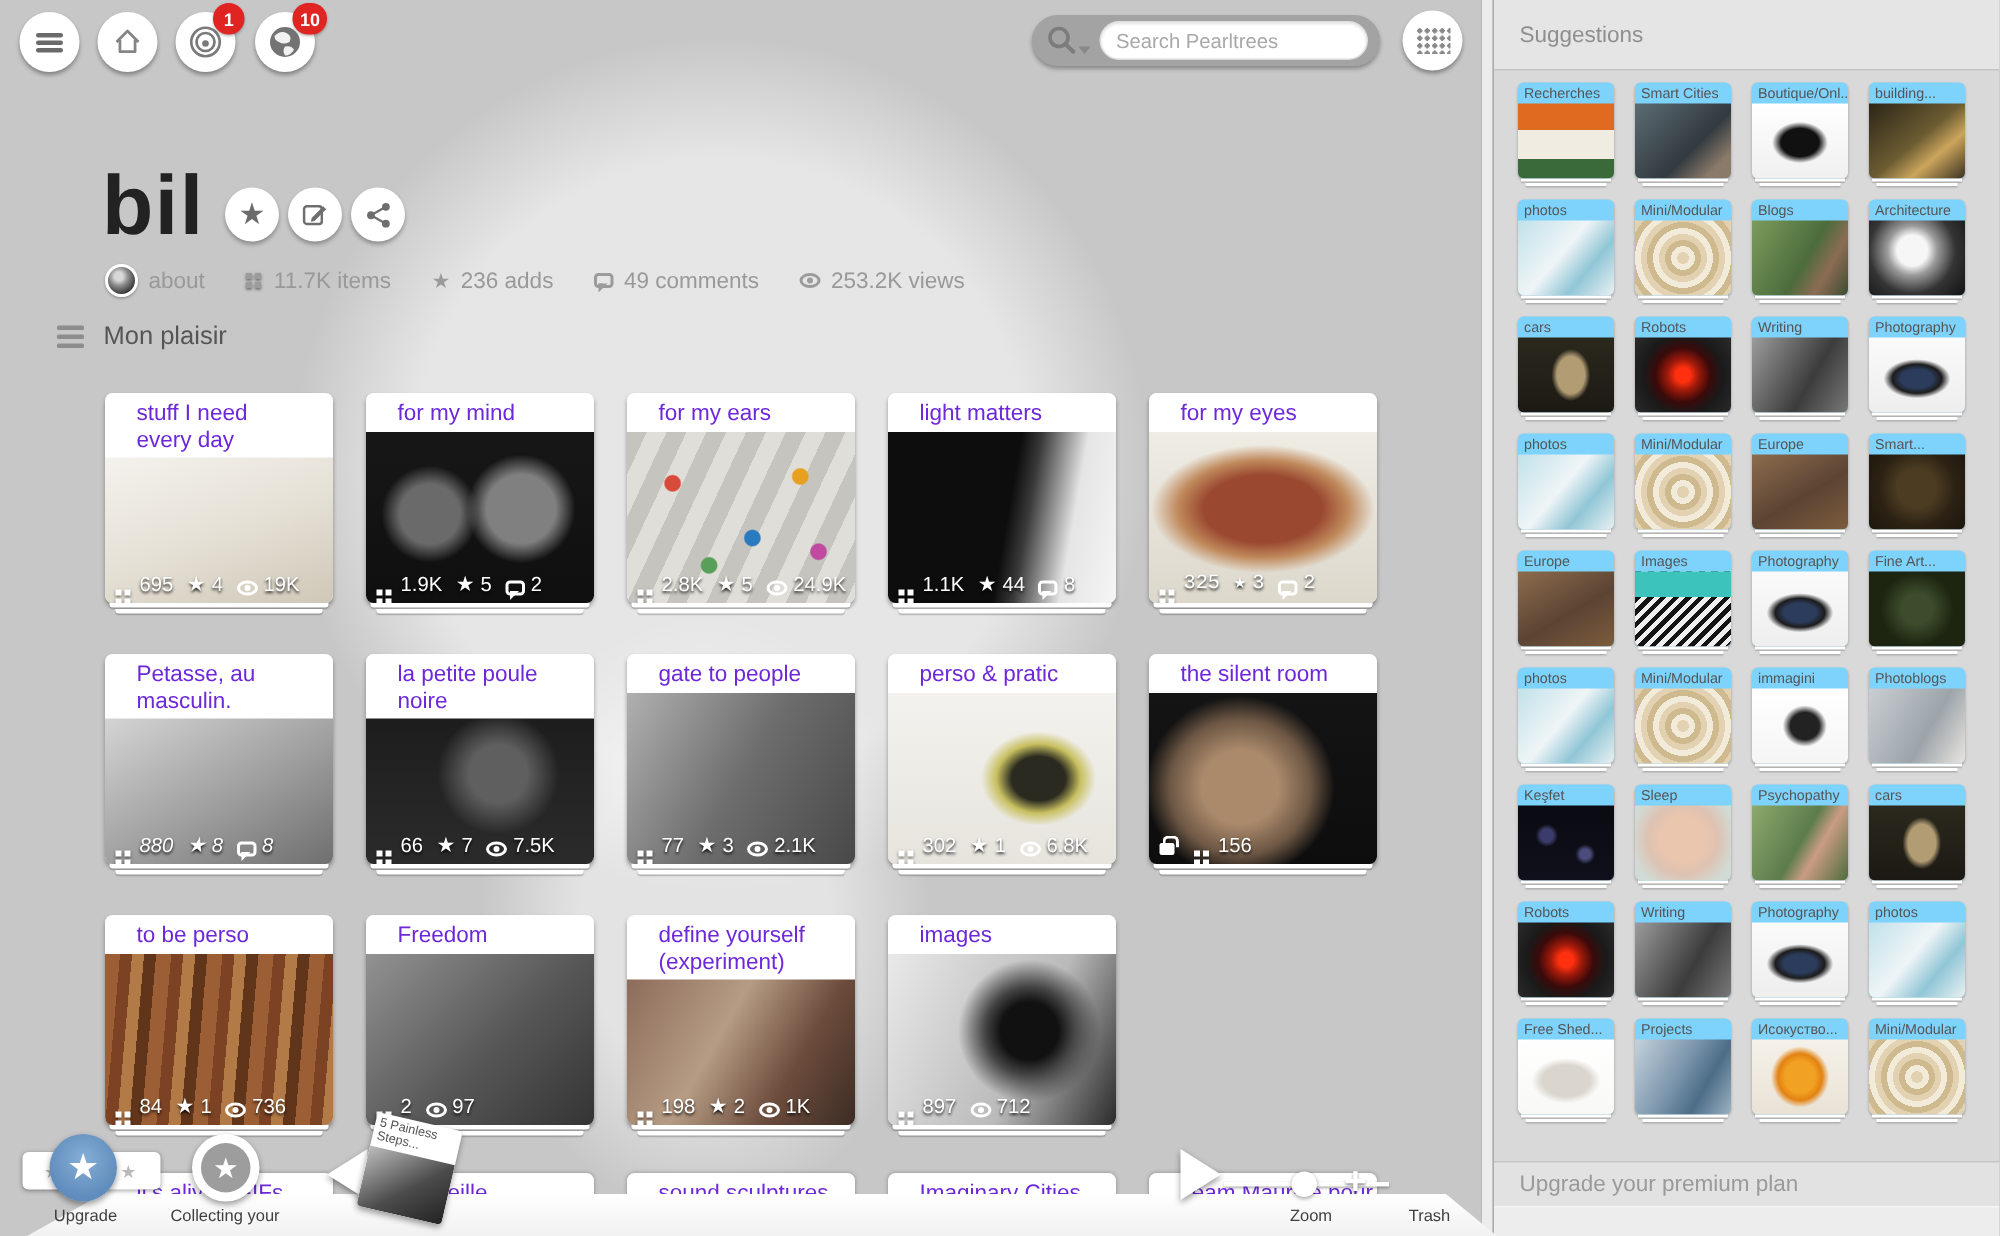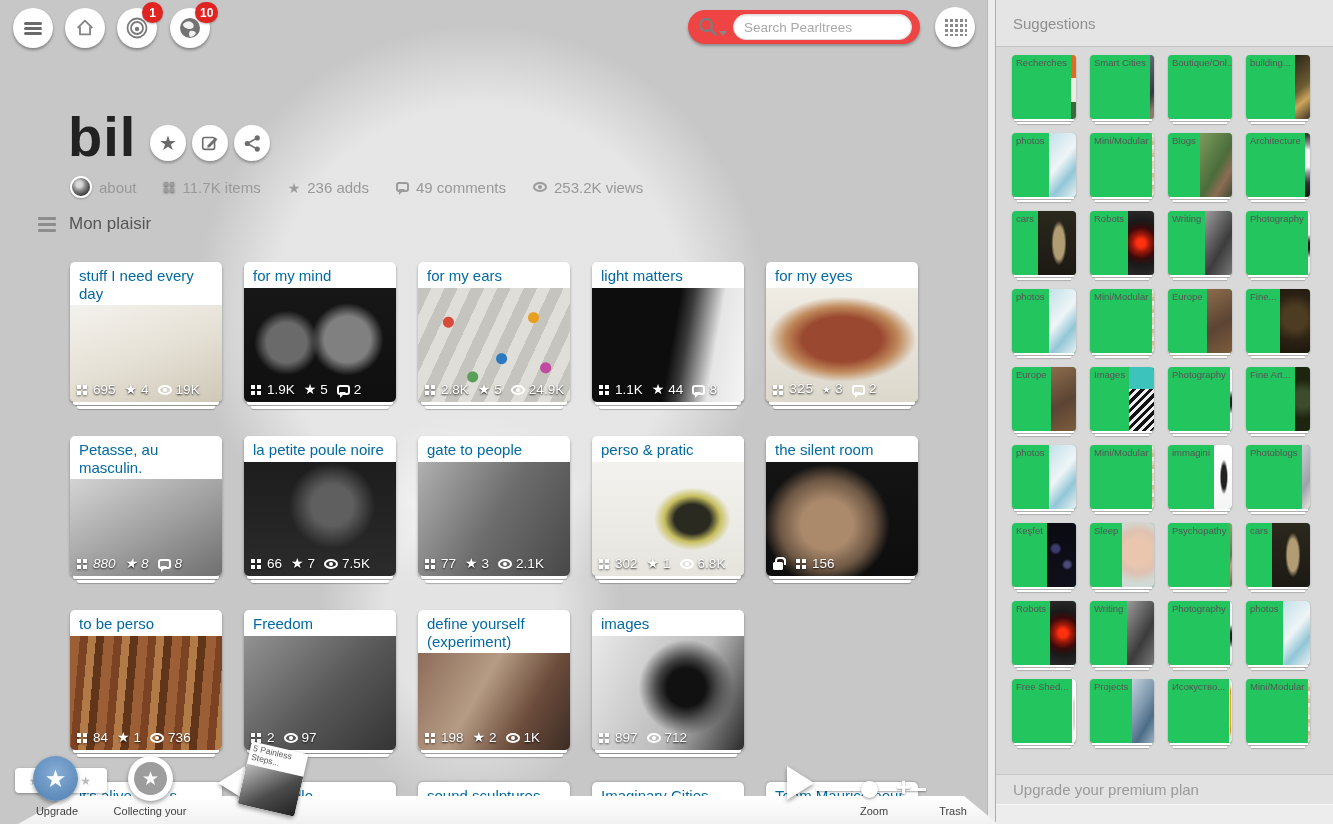--- a/index.html
+++ b/index.html
@@ -12,21 +12,21 @@
     radial-gradient(ellipse 150px 200px at 470px 610px, rgba(255,255,255,.5) 0 55%, transparent 100%);}
 
   
   .circle-btn{position:absolute;top:8px;width:40px;height:40px;border-radius:50%;background:#fff;
     box-shadow:0 2px 3px rgba(0,0,0,.35);display:flex;align-items:center;justify-content:center;z-index:20}
   .badge{position:absolute;top:-6px;left:25px;min-width:21px;height:21px;padding:0 5px;background:#e02421;color:#fff;
     border-radius:11px;font-size:12px;font-weight:bold;display:flex;align-items:center;justify-content:center;
     box-shadow:0 1px 2px rgba(0,0,0,.3)}
   .hamburger{width:18px;height:13px;display:flex;flex-direction:column;justify-content:space-between}
   .hamburger i{height:3px;background:#6a6a6a;border-radius:2px}
-  .search{position:absolute;left:688px;top:10px;width:232px;height:34px;background:#ef4444;border-radius:17px;
+  .search{position:absolute;left:688px;top:10px;width:232px;height:34px;background:#a3a3a3;border-radius:17px;
     box-shadow:0 2px 3px rgba(0,0,0,.3);display:flex;align-items:center;padding:0 8px 0 9px;z-index:20}
   .search input{flex:1;height:26px;border:1px solid #ddd;border-radius:13px;padding:0 10px;font-size:13.5px;color:#555;
     outline:none;box-shadow:inset 0 1px 2px rgba(0,0,0,.12);font-family:"Liberation Sans",sans-serif;min-width:0}
   .search input::placeholder{color:#a9a9a9}
   .mag-wrap{display:flex;align-items:flex-end;margin-right:6px}
   .caret{width:0;height:0;border-left:4px solid transparent;border-right:4px solid transparent;border-top:5px solid #888;margin-bottom:2px}
   .dots-grid{width:23px;height:18px;background-image:radial-gradient(circle,#8a8a8a 1.6px,transparent 1.8px);background-size:5px 5px}
 
   
   .page-title{position:absolute;left:68px;top:104px;font-size:56px;color:#222;letter-spacing:1px;z-index:5}
@@ -43,25 +43,25 @@
   .section-head{position:absolute;left:38px;top:214px;display:flex;align-items:center;gap:13px;z-index:5}
   .list-icon{display:flex;flex-direction:column;gap:3px}
   .list-icon i{width:18px;height:3px;background:#8d8d8d;border-radius:1px}
   .section-title{font-size:17px;color:#555}
 
   
   .cards-grid{position:absolute;left:70px;top:262px;display:grid;grid-template-columns:repeat(5,152px);
     column-gap:22px;row-gap:26px;z-index:5}
   .card-wrap{width:152px;height:148px}
   .card{height:140px;background:#fff;border-radius:5px;box-shadow:0 2px 3px rgba(0,0,0,.35);display:flex;flex-direction:column;overflow:hidden}
-  .card-title{padding:5px 9px 3px;font-size:15px;line-height:1.18;color:#0369a1}
+  .card-title{padding:5px 21px 3px;font-size:15px;line-height:1.18;color:#6d28d9}
   .thumb{flex:1;position:relative;background:#999}
   .cstats{position:absolute;left:7px;bottom:5px;display:flex;align-items:center;gap:9px;color:#fff;font-size:13.5px;
     text-shadow:0 1px 2px rgba(0,0,0,.85);white-space:nowrap}
-  .cstat{display:flex;align-items:center;gap:4px}
+  .cstat{display:flex;align-items:flex-end;gap:4px}
   .stack1{margin:0 3px;height:3px;background:#fff;box-shadow:0 1px 1px rgba(0,0,0,.25);border-radius:0 0 2px 2px}
   .stack2{margin:0 7px;height:3px;background:#fff;box-shadow:0 1px 1px rgba(0,0,0,.25);border-radius:0 0 2px 2px;margin-top:1px}
 
   
   .si{display:inline-block;flex:none}
   .si[data-t="items"]{width:4px;height:4px;background:currentColor;box-shadow:6px 0 0 currentColor,0 6px 0 currentColor,6px 6px 0 currentColor;
     margin:-6px 8px 0 0;filter:drop-shadow(0 1px 1px rgba(0,0,0,.5))}
   .si[data-t="stars"]::before{content:"★";font-size:14px;line-height:1}
   .si[data-t="views"]{width:14px;height:10px;border:2px solid currentColor;border-radius:50%;position:relative}
   .si[data-t="views"]::after{content:"";position:absolute;left:50%;top:50%;transform:translate(-50%,-50%);width:4px;height:4px;border-radius:50%;background:currentColor}
@@ -108,21 +108,21 @@
 
   
   .divider-strip{position:absolute;left:987px;top:0;width:8px;height:824px;background:#ececec;border-left:1px solid #b8b8b8;z-index:25}
 
   
   .sidebar{position:absolute;left:995px;top:0;width:338px;height:824px;background:#d9d9d9;border-left:1px solid #adadad;z-index:26}
   .sidebar-header{height:47px;background:#e5e5e5;border-bottom:1px solid #c3c3c3;line-height:47px;padding-left:17px;
     color:#8f8f8f;font-size:15px}
   .sugg-grid{position:absolute;left:16px;top:55px;display:grid;grid-template-columns:repeat(4,64px);column-gap:14px;row-gap:6px}
   .mini-wrap{width:64px;height:72px}
-  .mini-card{height:64px;background:#22c55e;border-radius:4px;box-shadow:0 1px 2px rgba(0,0,0,.3);overflow:hidden;display:flex;}
+  .mini-card{height:64px;background:#7dd3fc;border-radius:4px;box-shadow:0 1px 2px rgba(0,0,0,.3);overflow:hidden;display:flex;flex-direction:column}
   .mini-title{font-size:9.5px;color:#555;padding:2px 4px 1px;height:14px;white-space:nowrap;overflow:hidden;flex:none}
   .mini-thumb{flex:1;background:#aaa}
   .mstack1{margin:0 2px;height:2px;background:#fff;box-shadow:0 1px 1px rgba(0,0,0,.2)}
   .mstack2{margin:0 5px;height:2px;background:#fff;box-shadow:0 1px 1px rgba(0,0,0,.2);margin-top:1px}
   .sidebar-footer{position:absolute;left:0;top:774px;width:100%;height:30px;background:#e2e2e2;border-top:1px solid #c6c6c6;
     line-height:30px;padding-left:17px;color:#9a9a9a;font-size:15px}
   .sidebar-sub{position:absolute;left:0;top:804px;width:100%;height:20px;background:#ededed;border-top:1px solid #f5f5f5}
 
   svg{display:block}
 </style>
@@ -726,21 +726,21 @@
       <div class="mini-wrap">
         <div class="mini-card">
           <div class="mini-title">Europe</div>
           <div class="mini-thumb" style="background: linear-gradient(150deg, rgb(140, 108, 76), rgb(92, 68, 52) 55%, rgb(124, 92, 60));"></div>
         </div>
         <div class="mstack1"></div>
         <div class="mstack2"></div>
       </div>
       <div class="mini-wrap">
         <div class="mini-card">
-          <div class="mini-title">Fine...</div>
+          <div class="mini-title">Smart...</div>
           <div class="mini-thumb" style="background: radial-gradient(circle at 50% 45%, rgb(76, 60, 34) 0px, rgb(76, 60, 34) 30%, rgb(44, 34, 20) 60%, rgb(28, 22, 12));"></div>
         </div>
         <div class="mstack1"></div>
         <div class="mstack2"></div>
       </div>
       <div class="mini-wrap">
         <div class="mini-card">
           <div class="mini-title">Europe</div>
           <div class="mini-thumb" style="background: linear-gradient(150deg, rgb(140, 108, 76), rgb(92, 68, 52) 55%, rgb(124, 92, 60));"></div>
         </div>

